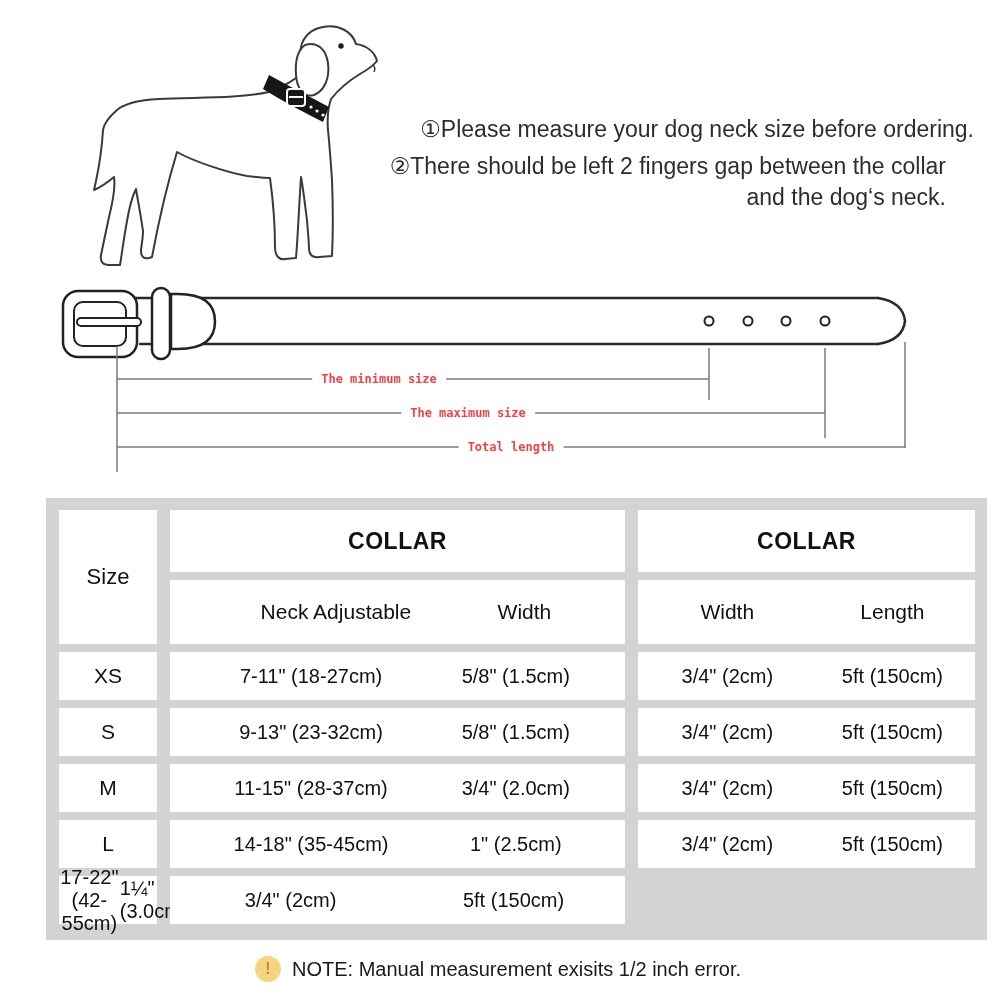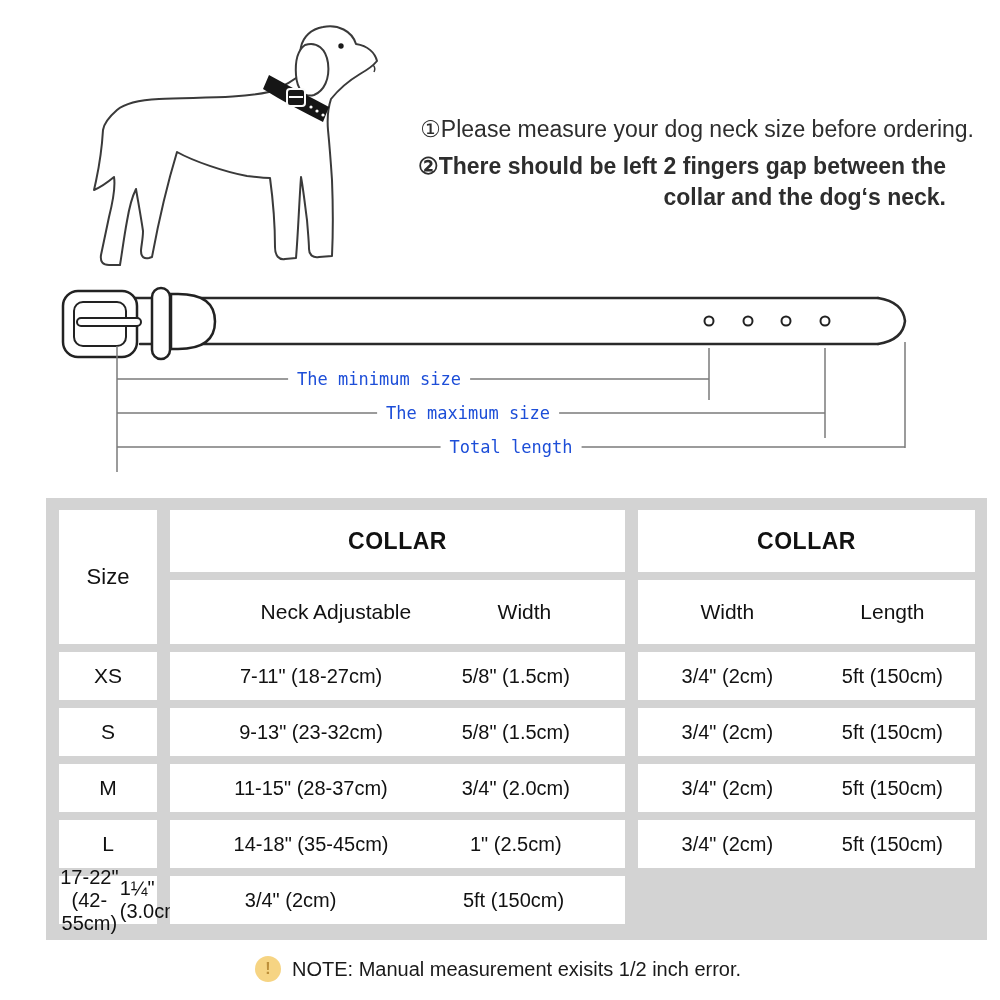--- a/index.html
+++ b/index.html
@@ -6,28 +6,28 @@
   body{
     width:1000px;height:1000px;position:relative;background:#ffffff;
     font-family:"Liberation Sans", sans-serif;color:#1c1c1c;overflow:hidden;
   }
   .abs{position:absolute;}
 
   
   .instructions{left:374px;top:114px;width:600px;font-size:23px;line-height:31px;color:#2d2d2d;}
   .instr-item{padding-left:27px;text-indent:-27px;text-align:right;}
   .instr-item.first{white-space:nowrap;margin-bottom:6px;}
-  .instr-item.second{max-width:545px;font-weight:bold;}
+  .instr-item.second{max-width:545px;}
 
   
   .belt-svg{left:40px;top:280px;}
   .dim-label{
     position:absolute;transform:translate(-50%,-50%);
     background:#ffffff;padding:0 9px;white-space:nowrap;
-    font-family:"DejaVu Sans Mono", monospace;font-size:17px;color:#1d4ed8;
+    font-family:"DejaVu Sans Mono", monospace;font-size:12px;color:#ef4444;font-weight:bold;
   }
 
   
   .size-table{
     left:46px;top:498px;width:916px;height:414px;
     padding:12px 12px 16px 13px;
     display:grid;
     grid-template-columns:98px 455px 337px;
     grid-template-rows:62px 64px 48px 48px 48px 48px 48px;
     gap:8px 13px;

